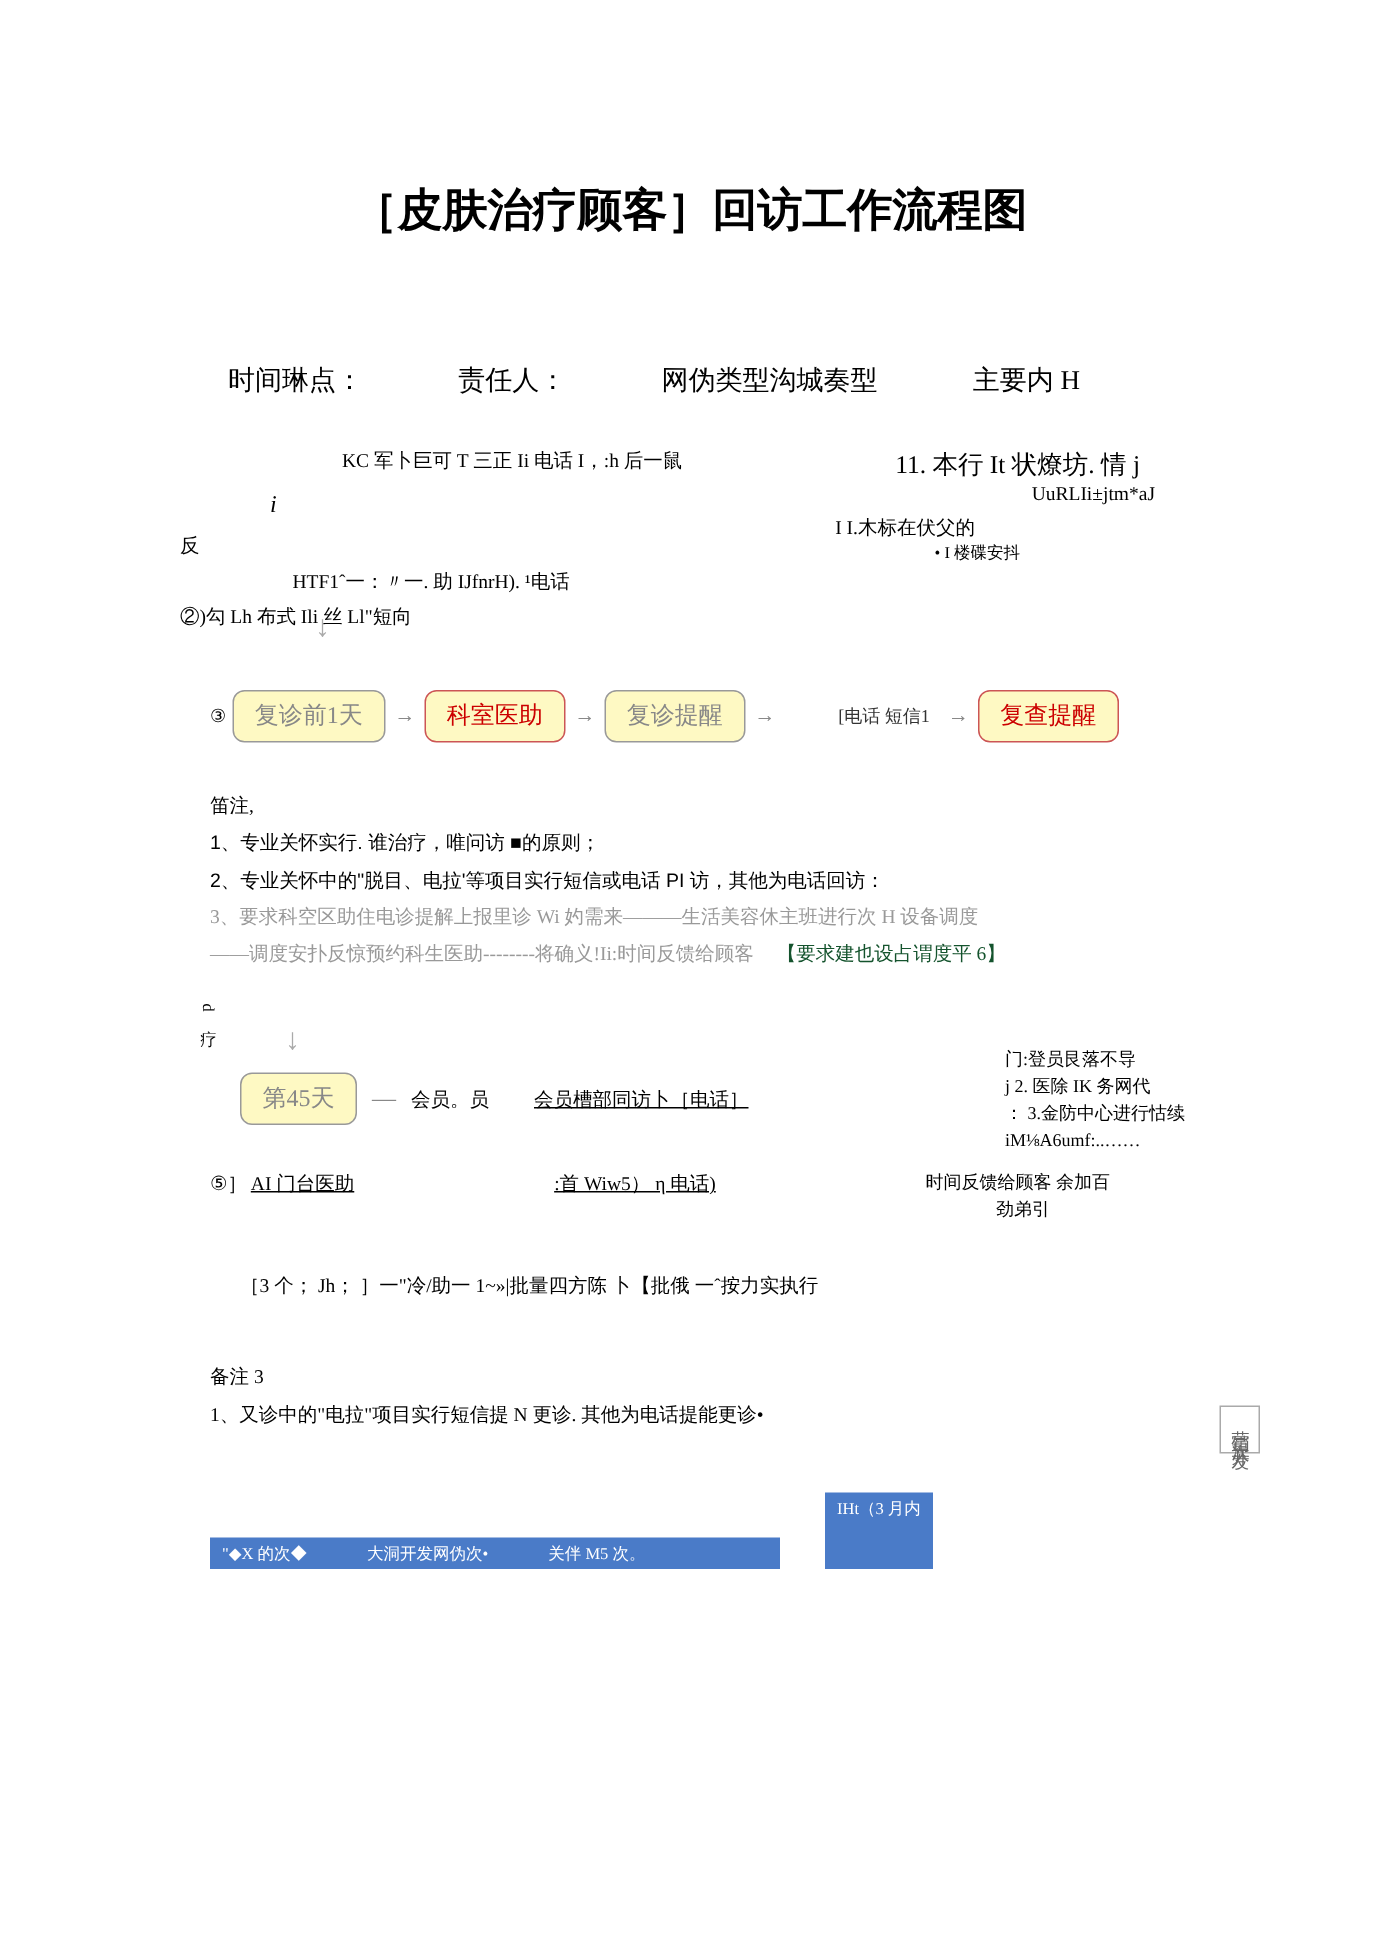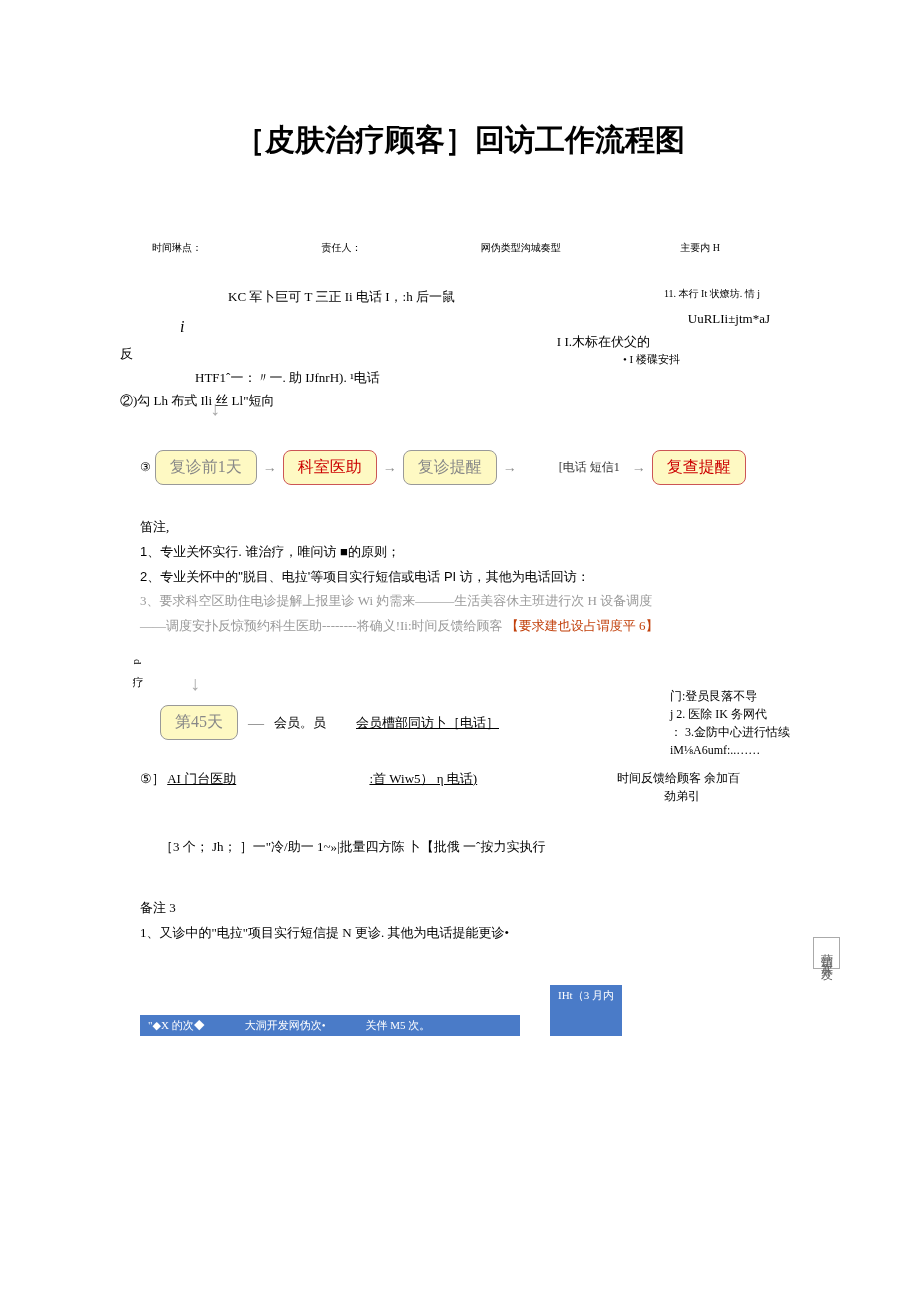--- a/index.html
+++ b/index.html
@@ -15,33 +15,33 @@
     .title {
       text-align: center;
       font-size: 30px;
       font-weight: bold;
       font-family: "SimHei", sans-serif;
       margin-bottom: 80px;
     }
     .header-row {
       display: flex;
       justify-content: space-between;
-      font-size: 10px;
+      font-size: 18px;
       margin-bottom: 30px;
       padding-left: 12px;
     }
     .header-col { white-space: nowrap; }
     .header-col.c4 { margin-right: 60px; }
     .content-block {
       font-size: 13px;
       line-height: 1.8;
       position: relative;
     }
     .line1 { margin-left: 88px; margin-bottom: 5px; }
-    .line1-right { position: absolute; right: 20px; top: 0; font-size: 10px; }
+    .line1-right { position: absolute; right: 20px; top: 0; font-size: 17px; }
     .line2 { margin-left: 40px; font-style: italic; font-family: serif; font-size: 16px; }
     .line2-right { position: absolute; right: 10px; top: 22px; font-size: 13px; }
     .line3-left { margin-left: -20px; font-size: 13px; }
     .line4 { margin-left: 55px; font-size: 13px; }
     .line4-right { position: absolute; right: 130px; top: 45px; font-size: 13px; }
     .line5 { margin-left: -20px; font-size: 13px; }
     .line5-right { position: absolute; right: 100px; top: 65px; font-size: 11px; }
     
     .flow-row {
       display: flex;
@@ -83,21 +83,21 @@
       font-size: 20px;
     }
     
     .notes {
       font-size: 13px;
       line-height: 1.9;
       margin-top: 20px;
     }
     .notes .n1 { font-family: "SimHei", sans-serif; }
     .gray { color: #999; }
-    .red-text { color: #c2410c; }
+    .red-text { color: #14532d; margin-left: 12px; }
     
     .vert-label {
       writing-mode: vertical-lr;
       font-size: 11px;
       margin: 20px 0 10px -10px;
     }
     
     .section2 {
       position: relative;
       margin-top: 20px;

